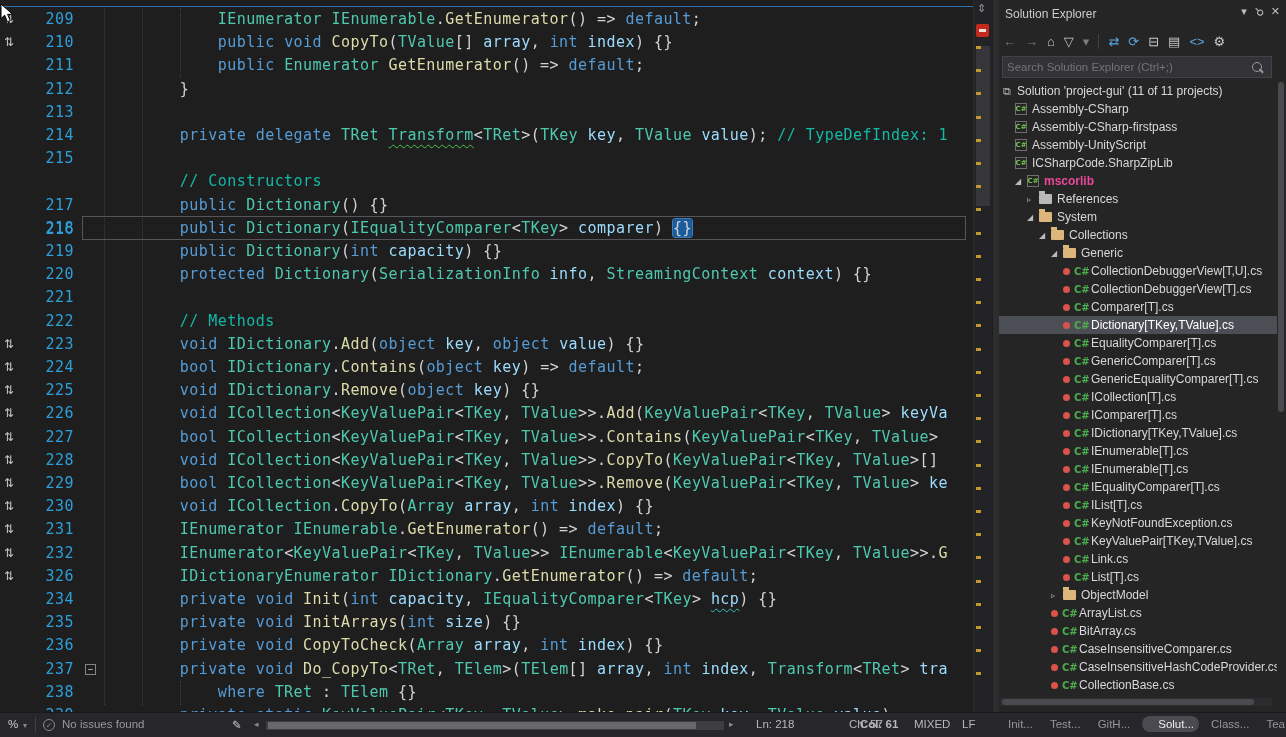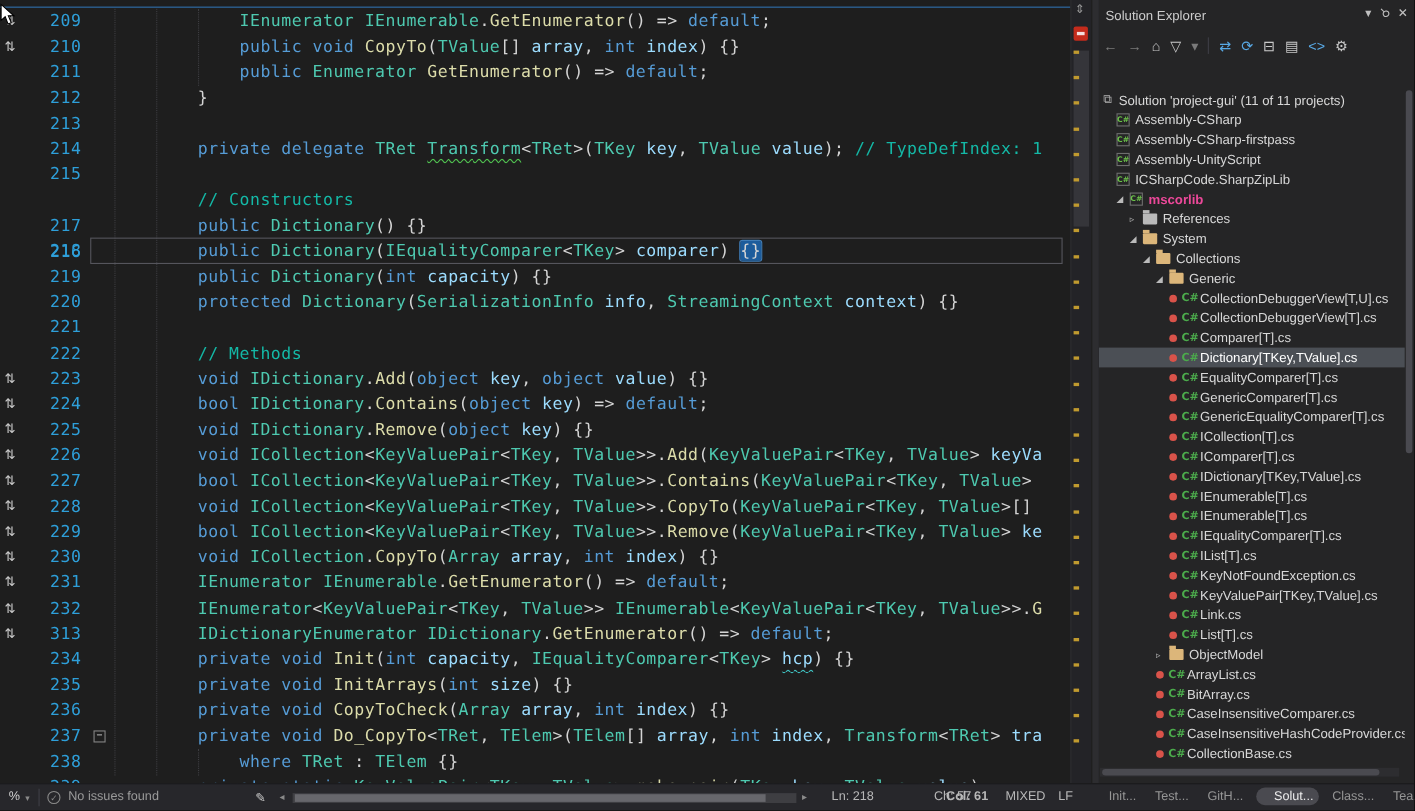--- a/index.html
+++ b/index.html
@@ -156,21 +156,21 @@
         <span class="glyph" style="top: 495.2px;">⇅</span>
         <span class="lnum" style="top: 495.2px;">230</span>
         <span class="codeln" style="top: 495.2px; padding-left: 75.84px;"><span class="tok k">void</span><span class="tok d"> </span><span class="tok t">ICollection</span><span class="tok d">.</span><span class="tok m">CopyTo</span><span class="tok d">(</span><span class="tok t">Array</span><span class="tok d"> </span><span class="tok p">array</span><span class="tok d">, </span><span class="tok k">int</span><span class="tok d"> </span><span class="tok p">index</span><span class="tok d">) {}</span></span>
         <span class="glyph" style="top: 518.4px;">⇅</span>
         <span class="lnum" style="top: 518.4px;">231</span>
         <span class="codeln" style="top: 518.4px; padding-left: 75.84px;"><span class="tok t">IEnumerator</span><span class="tok d"> </span><span class="tok t">IEnumerable</span><span class="tok d">.</span><span class="tok m">GetEnumerator</span><span class="tok d">() =&gt; </span><span class="tok k">default</span><span class="tok d">;</span></span>
         <span class="glyph" style="top: 541.6px;">⇅</span>
         <span class="lnum" style="top: 541.6px;">232</span>
         <span class="codeln" style="top: 541.6px; padding-left: 75.84px;"><span class="tok t">IEnumerator</span><span class="tok d">&lt;</span><span class="tok t">KeyValuePair</span><span class="tok d">&lt;</span><span class="tok t">TKey</span><span class="tok d">, </span><span class="tok t">TValue</span><span class="tok d">&gt;&gt; </span><span class="tok t">IEnumerable</span><span class="tok d">&lt;</span><span class="tok t">KeyValuePair</span><span class="tok d">&lt;</span><span class="tok t">TKey</span><span class="tok d">, </span><span class="tok t">TValue</span><span class="tok d">&gt;&gt;.</span><span class="tok m">G</span></span>
         <span class="glyph" style="top: 564.8px;">⇅</span>
-        <span class="lnum" style="top: 564.8px;">313</span>
+        <span class="lnum" style="top: 564.8px;">326</span>
         <span class="codeln" style="top: 564.8px; padding-left: 75.84px;"><span class="tok t">IDictionaryEnumerator</span><span class="tok d"> </span><span class="tok t">IDictionary</span><span class="tok d">.</span><span class="tok m">GetEnumerator</span><span class="tok d">() =&gt; </span><span class="tok k">default</span><span class="tok d">;</span></span>
         <span class="lnum" style="top: 588px;">234</span>
         <span class="codeln" style="top: 588px; padding-left: 75.84px;"><span class="tok k">private</span><span class="tok d"> </span><span class="tok k">void</span><span class="tok d"> </span><span class="tok m">Init</span><span class="tok d">(</span><span class="tok k">int</span><span class="tok d"> </span><span class="tok p">capacity</span><span class="tok d">, </span><span class="tok t">IEqualityComparer</span><span class="tok d">&lt;</span><span class="tok t">TKey</span><span class="tok d">&gt; </span><span class="tok p sq2">hcp</span><span class="tok d">) {}</span></span>
         <span class="lnum" style="top: 611.2px;">235</span>
         <span class="codeln" style="top: 611.2px; padding-left: 75.84px;"><span class="tok k">private</span><span class="tok d"> </span><span class="tok k">void</span><span class="tok d"> </span><span class="tok m">InitArrays</span><span class="tok d">(</span><span class="tok k">int</span><span class="tok d"> </span><span class="tok p">size</span><span class="tok d">) {}</span></span>
         <span class="lnum" style="top: 634.4px;">236</span>
         <span class="codeln" style="top: 634.4px; padding-left: 75.84px;"><span class="tok k">private</span><span class="tok d"> </span><span class="tok k">void</span><span class="tok d"> </span><span class="tok m">CopyToCheck</span><span class="tok d">(</span><span class="tok t">Array</span><span class="tok d"> </span><span class="tok p">array</span><span class="tok d">, </span><span class="tok k">int</span><span class="tok d"> </span><span class="tok p">index</span><span class="tok d">) {}</span></span>
         <span class="lnum" style="top: 657.6px;">237</span>
         <span class="codeln" style="top: 657.6px; padding-left: 75.84px;"><span class="tok k">private</span><span class="tok d"> </span><span class="tok k">void</span><span class="tok d"> </span><span class="tok m">Do_CopyTo</span><span class="tok d">&lt;</span><span class="tok t">TRet</span><span class="tok d">, </span><span class="tok t">TElem</span><span class="tok d">&gt;(</span><span class="tok t">TElem</span><span class="tok d">[] </span><span class="tok p">array</span><span class="tok d">, </span><span class="tok k">int</span><span class="tok d"> </span><span class="tok p">index</span><span class="tok d">, </span><span class="tok t">Transform</span><span class="tok d">&lt;</span><span class="tok t">TRet</span><span class="tok d">&gt; </span><span class="tok p">tra</span></span>
         <div class="foldbox" style="top: 663.6px;">−</div>
@@ -205,20 +205,24 @@
         <span class="tb-norm">▽</span>
         <span class="tb-dim">▾</span>
         <span class="tb-sep"></span>
         <span class="tb-blue">⇄</span>
         <span class="tb-blue">⟳</span>
         <span class="tb-norm">⊟</span>
         <span class="tb-norm">▤</span>
         <span class="tb-blue">&lt;&gt;</span>
         <span class="tb-norm">⚙</span>
       </div>
+    <div class="sb-search">
+      <input placeholder="Search Solution Explorer (Ctrl+;)" style="">
+      <span class="mag"></span>
+    </div>
     <div class="tree" id="solution-tree">
         <div class="trow" style="top: 82px; padding-left: 4px;">
           <span class="solicon">⧉</span>
           <span class="tlabel">Solution 'project-gui' (11 of 11 projects)</span>
         </div>
         <div class="trow" style="top: 100px; padding-left: 16px;">
           <span class="projicon">C#</span>
           <span class="tlabel">Assembly-CSharp</span>
         </div>
         <div class="trow" style="top: 118px; padding-left: 16px;">

